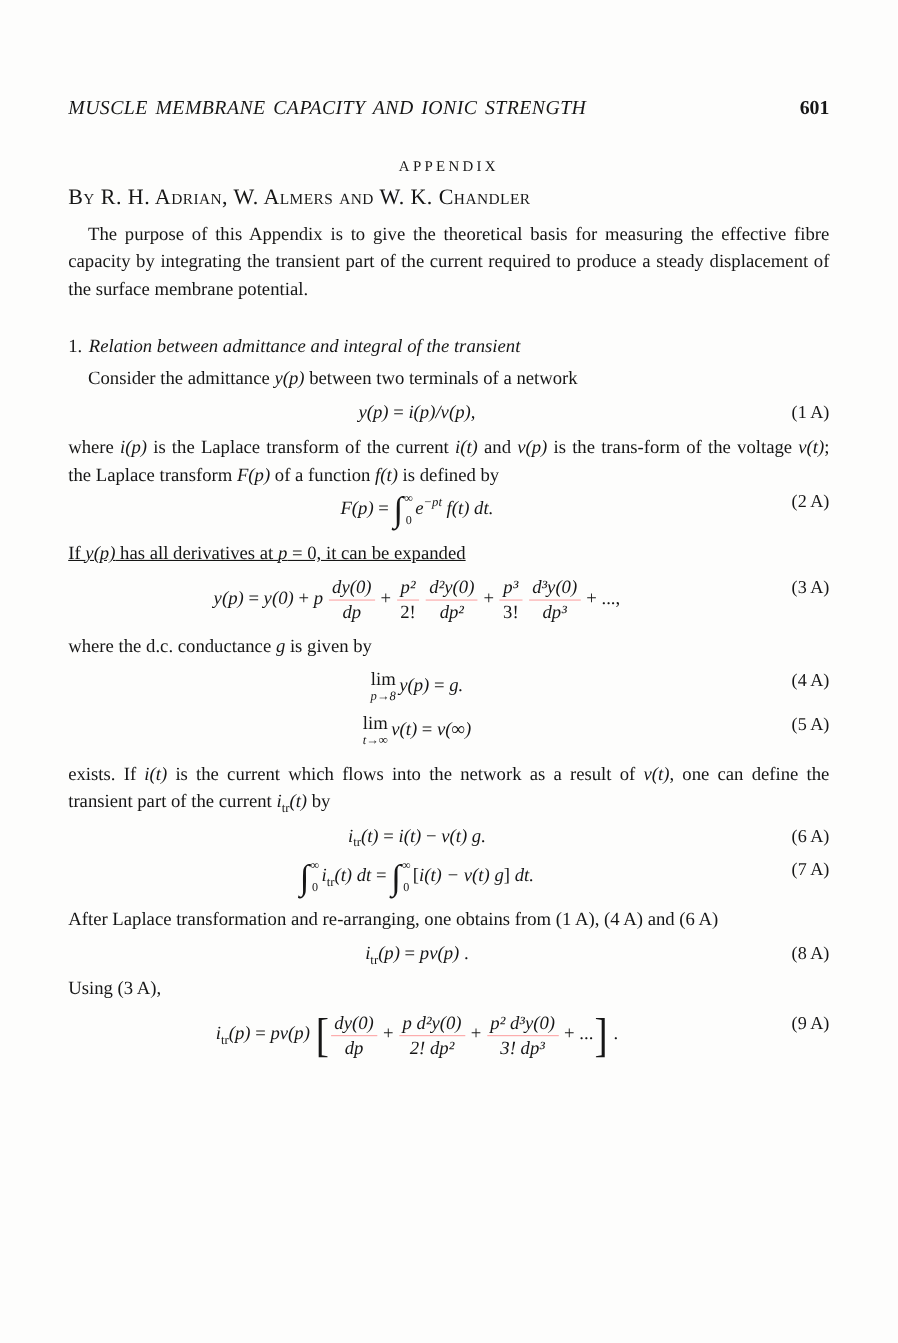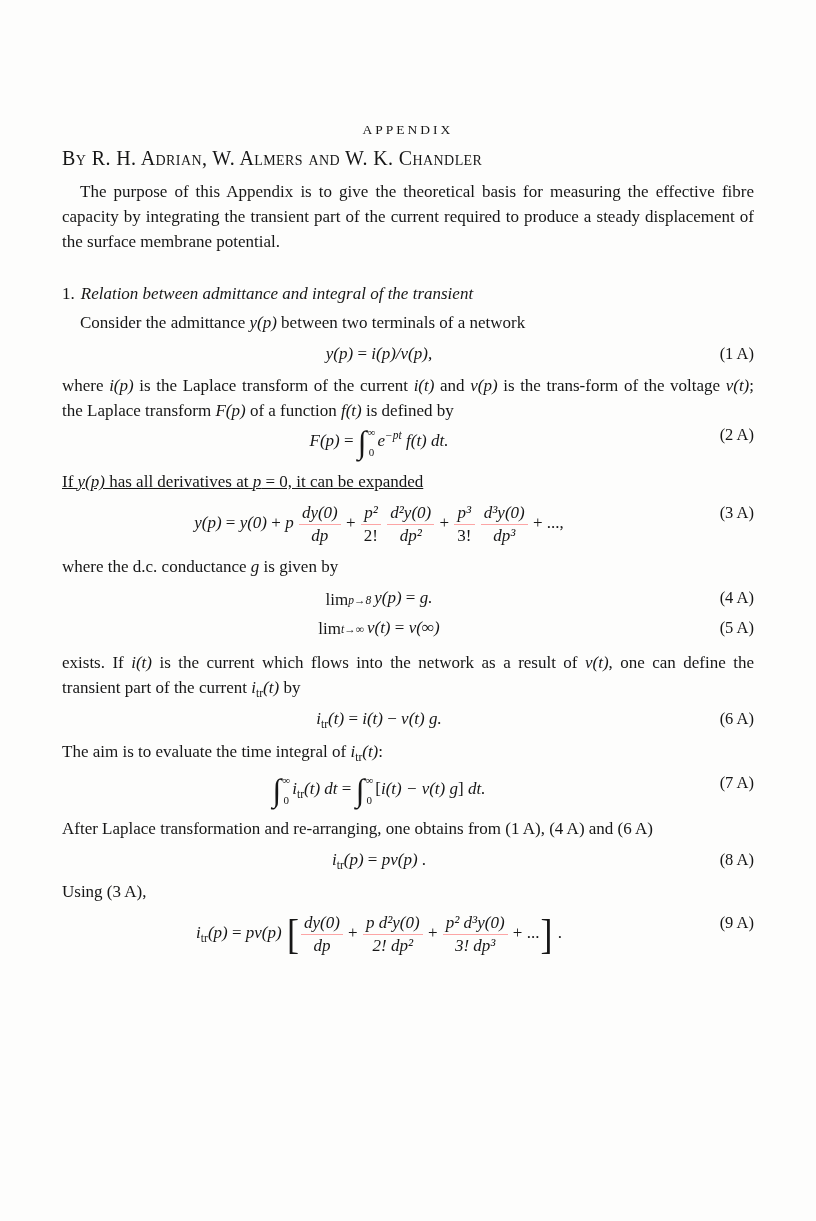--- a/index.html
+++ b/index.html
@@ -59,36 +59,40 @@
   .frac .num{display:block;padding:0 3px 1px;border-bottom:1px solid #fca5a5;}
   .frac .den{display:block;padding:1px 3px 0;}
   .intwrap{display:inline-flex;align-items:center;vertical-align:middle;}
   .intsign{font-size:32px;line-height:1;font-style:normal;}
   .intlim{
     display:inline-flex;flex-direction:column;justify-content:space-between;
     height:34px;font-size:11px;line-height:1;margin-left:1px;margin-right:2px;
     box-sizing:border-box;padding:2px 0 1px;
   }
   .limwrap{
-    display:inline-flex;flex-direction:row;align-items:center;
+    display:inline-flex;flex-direction:column;align-items:center;
     vertical-align:middle;line-height:1;margin-right:3px;
   }
   .limword{font-size:17px;}
   .limunder{font-size:11.5px;font-style:italic;margin-top:2px;}
   .bigbr{
     display:inline-block;font-size:36px;line-height:0.8;
     vertical-align:middle;transform:scaleY(1.2);padding:0 1px;
   }
 </style>
 </head>
 <body>
 
 <div class="page">
   <div class="content">
 
+    <div class="running-head">
+      <span class="running-title">MUSCLE MEMBRANE CAPACITY AND IONIC STRENGTH</span>
+      <span class="page-num">601</span>
+    </div>
 
     <div class="appendix-heading">APPENDIX</div>
 
     <div class="byline">By R. H. Adrian, W. Almers and W. K. Chandler</div>
 
     <p class="para indent" style="margin-top:9px;">The purpose of this Appendix is to give the theoretical basis for measuring the effective fibre capacity by integrating the transient part of the current required to produce a steady displacement of the surface membrane potential.</p>
 
     <div class="section-heading">
       <span>1.</span><span class="title">Relation between admittance and integral of the transient</span>
     </div>
@@ -139,21 +143,20 @@
       <span class="eqno">(5 A)</span>
     </div>
 
     <p class="para" style="margin-top:12px;"><span>exists. If </span><span class="it">i(t)</span><span> is the current which flows into the network as a result of </span><span class="it">v(t)</span><span>, one can define the transient part of the current </span><span class="it">i</span><sub>tr</sub><span class="it">(t)</span><span> by</span></p>
 
     <div class="eqrow">
       <span class="eqbody"><span class="it">i</span><sub>tr</sub><span class="it">(t)</span><span> = </span><span class="it">i(t)</span><span> − </span><span class="it">v(t) g.</span></span>
       <span class="eqno">(6 A)</span>
     </div>
 
-    <p class="para"><span>The aim is to evaluate the time integral of </span><span class="it">i</span><sub>tr</sub><span class="it">(t)</span><span>:</span></p>
 
     <div class="eqrow">
       <span class="eqbody"><span class="intwrap">
             <span class="intsign">∫</span>
             <span class="intlim">
               <span>∞</span>
               <span>0</span>
             </span>
           </span><span class="it">i</span><sub>tr</sub><span class="it">(t) dt</span><span> = </span><span class="intwrap">
             <span class="intsign">∫</span>

